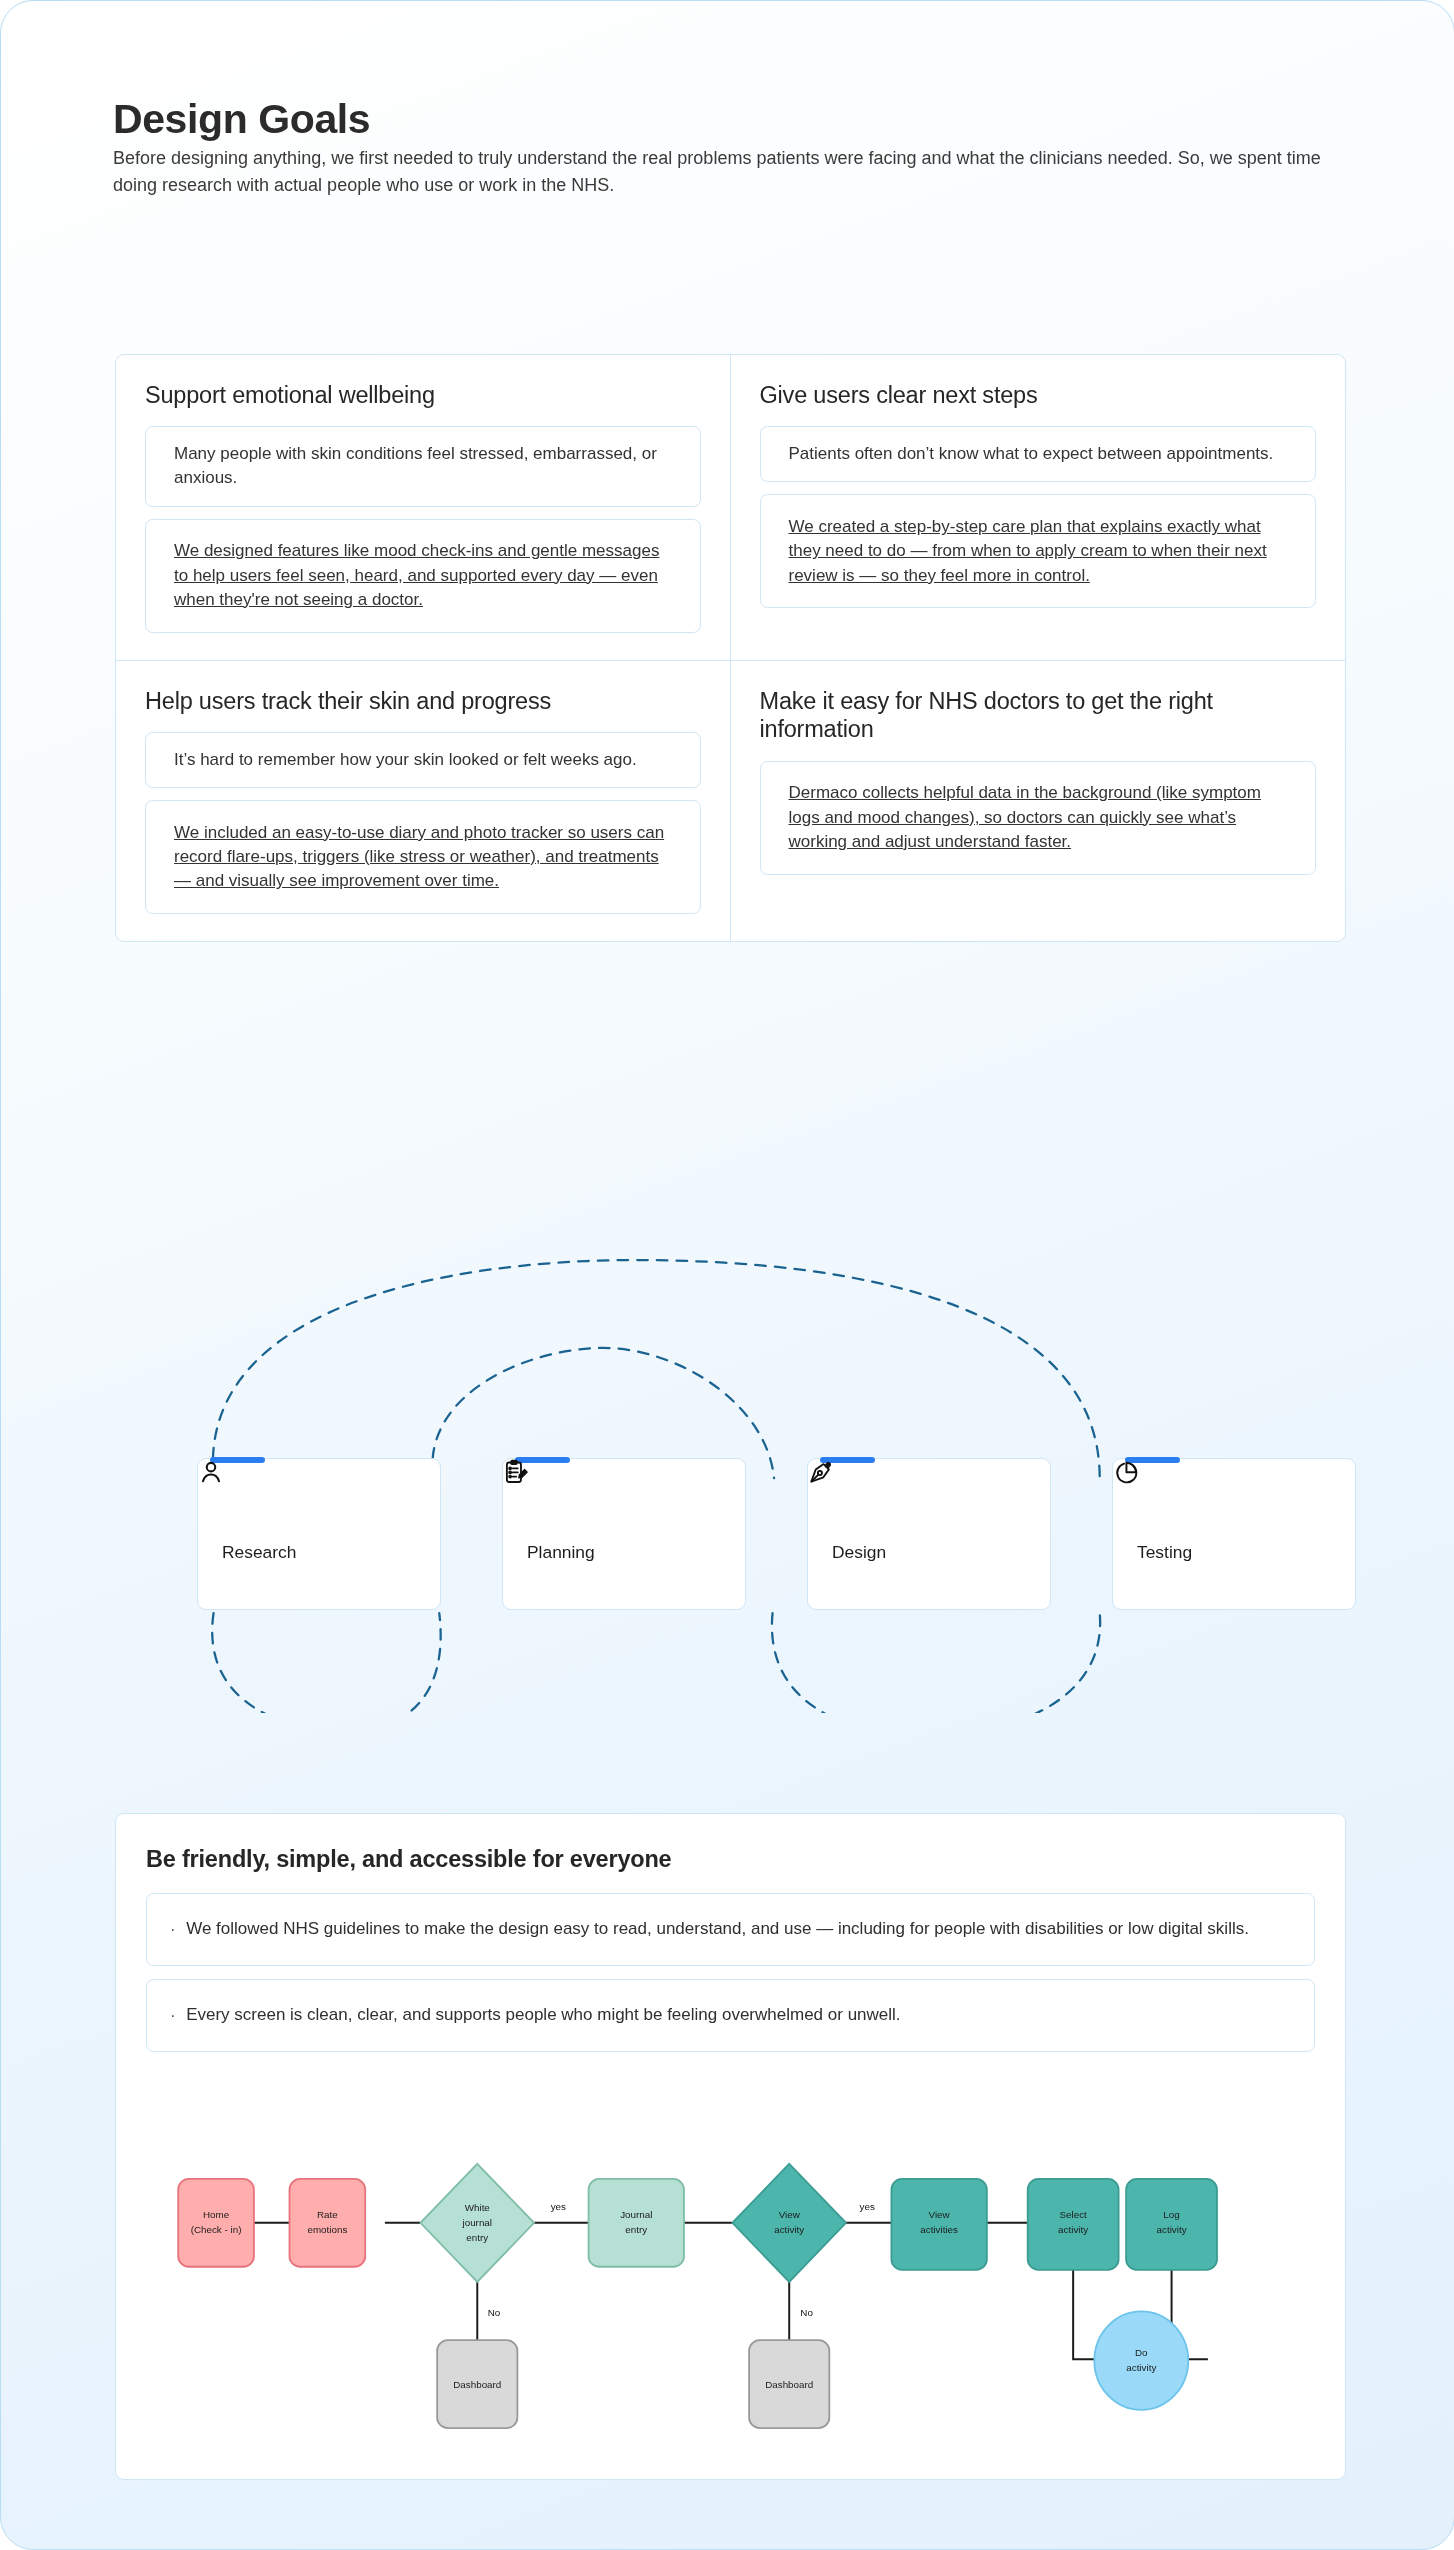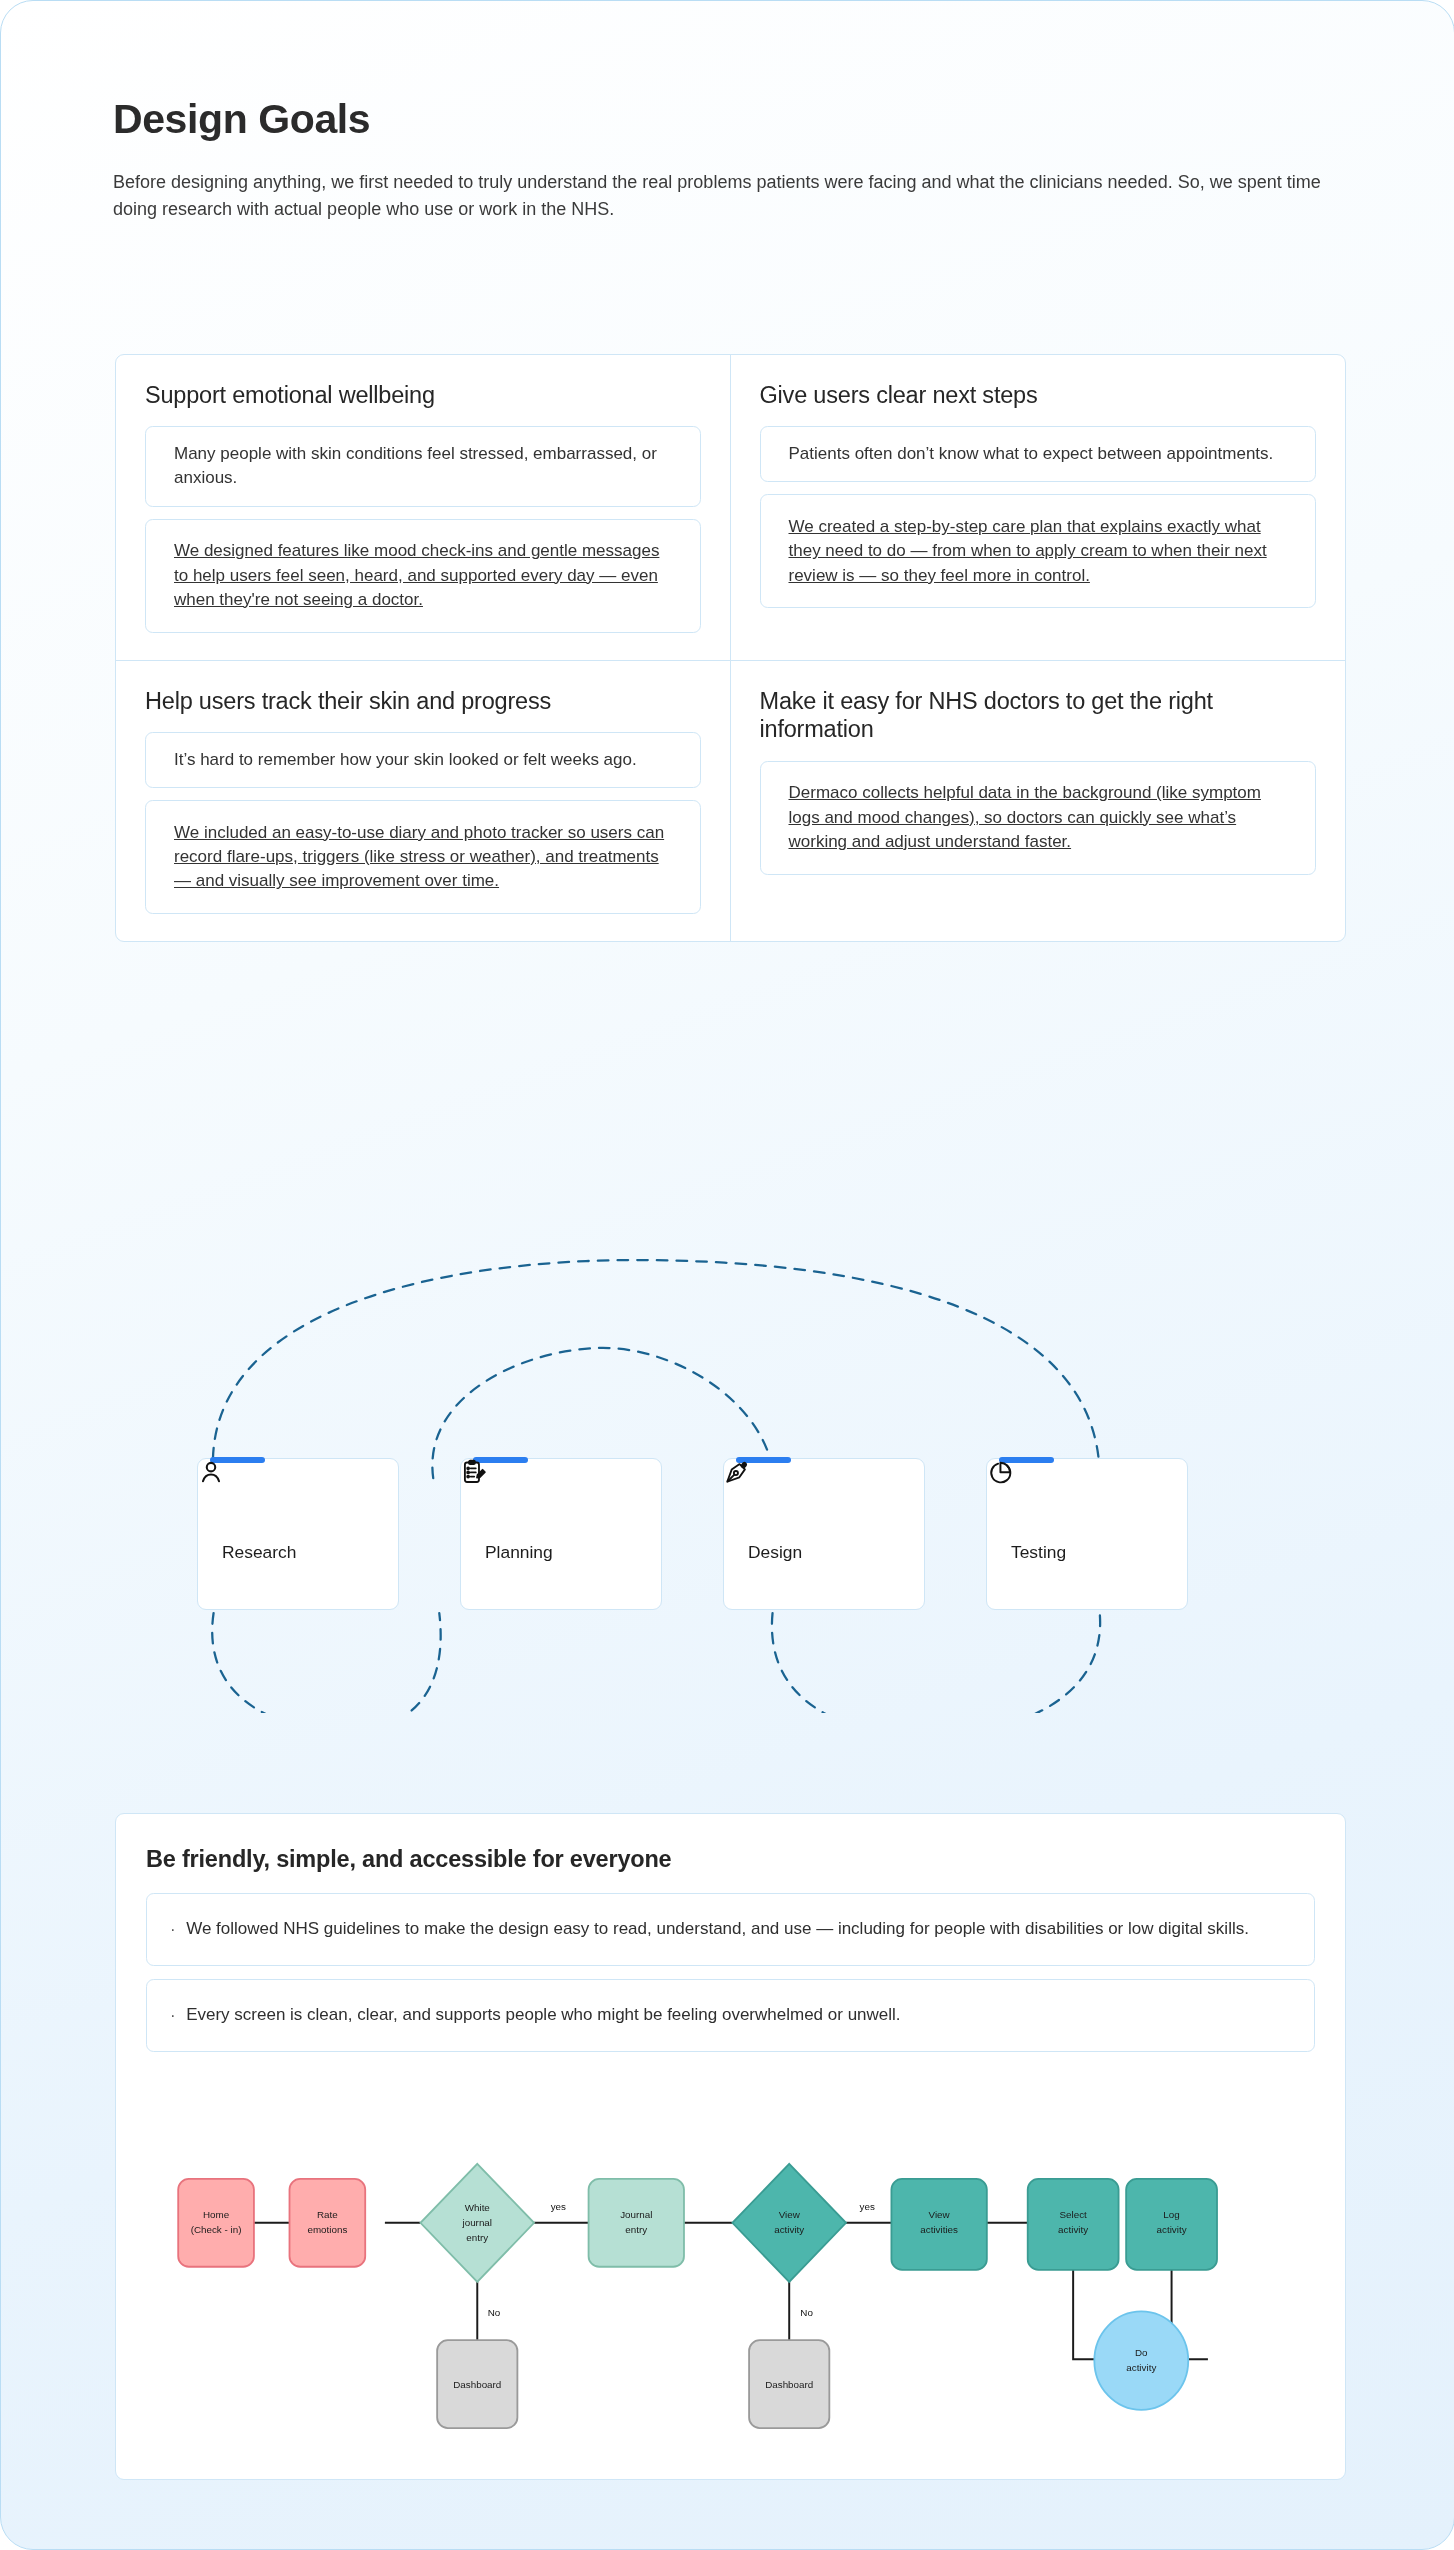--- a/index.html
+++ b/index.html
@@ -22,21 +22,21 @@
   
   .header { position: absolute; left: 112px; top: 97px; width: 1243px; }
   .page-title {
     font-size: 41px;
     font-weight: 700;
     color: #2b2b2b;
     letter-spacing: -0.4px;
     line-height: 1.05;
   }
   .page-intro {
-    margin-top: 28px;
+    margin-top: 4px;
     font-size: 18px;
     line-height: 1.52;
     color: #3a3a3a;
     max-width: 1231px;
   }
 
   
   .goals-grid {
     position: absolute;
     left: 114px;
@@ -87,21 +87,21 @@
   .process svg { position: absolute; left: 0; top: 0; }
   .process-cards {
     position: absolute;
     left: 82px;
     top: 207px;
     display: flex;
     gap: 61px;
   }
   .proc-card {
     position: relative;
-    width: 202px;
+    width: 244px;
     height: 152px;
     background: #ffffff;
     border: 0.8px solid #cfe6f6;
     border-radius: 9px;
     padding: 36px 0 0 24px;
   }
   .proc-card::before {
     content: "";
     position: absolute;
     left: 12px;

